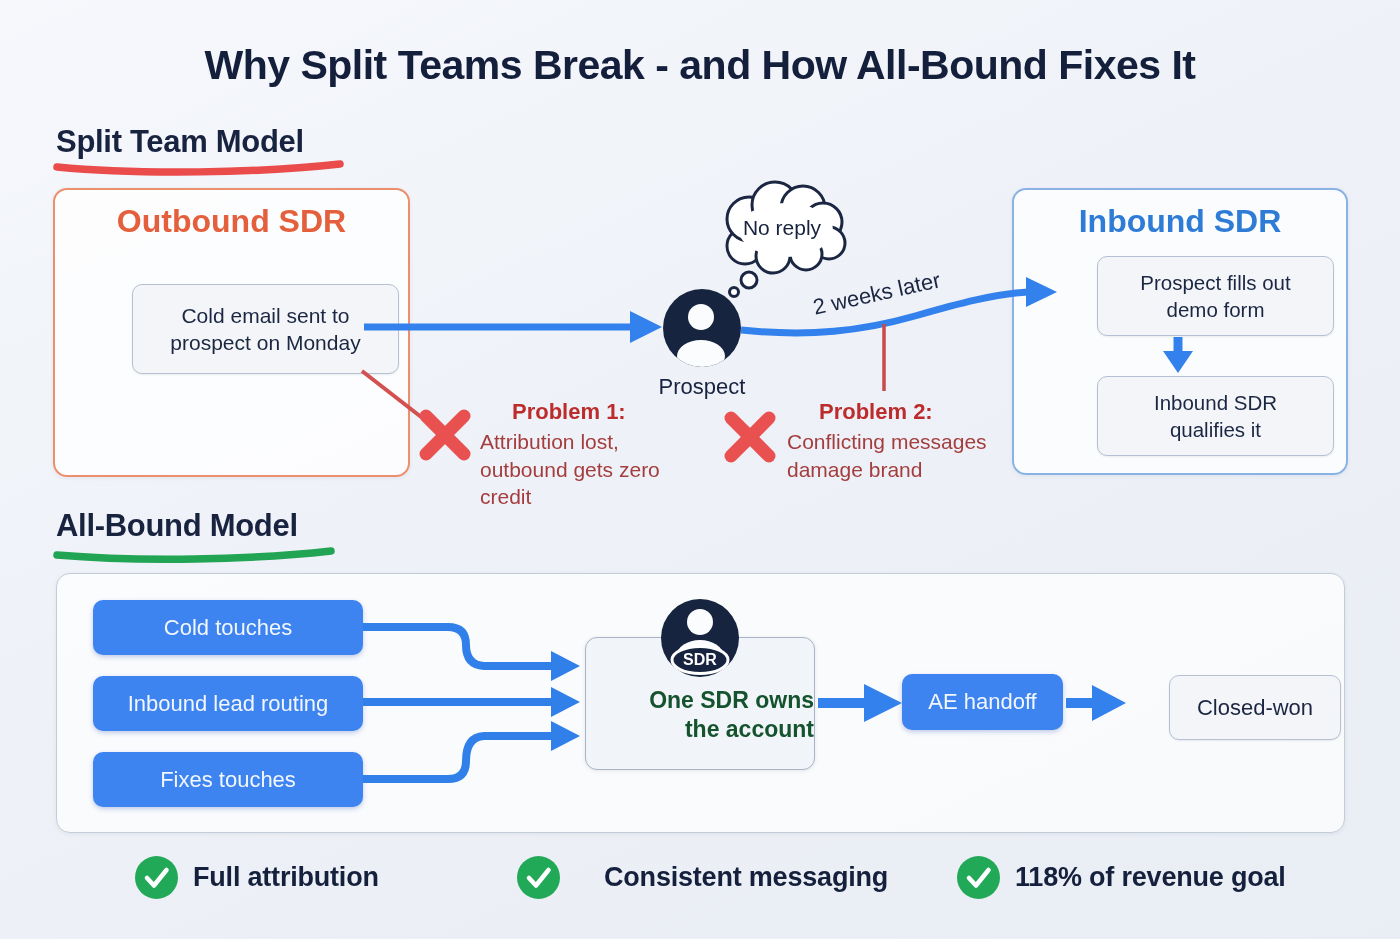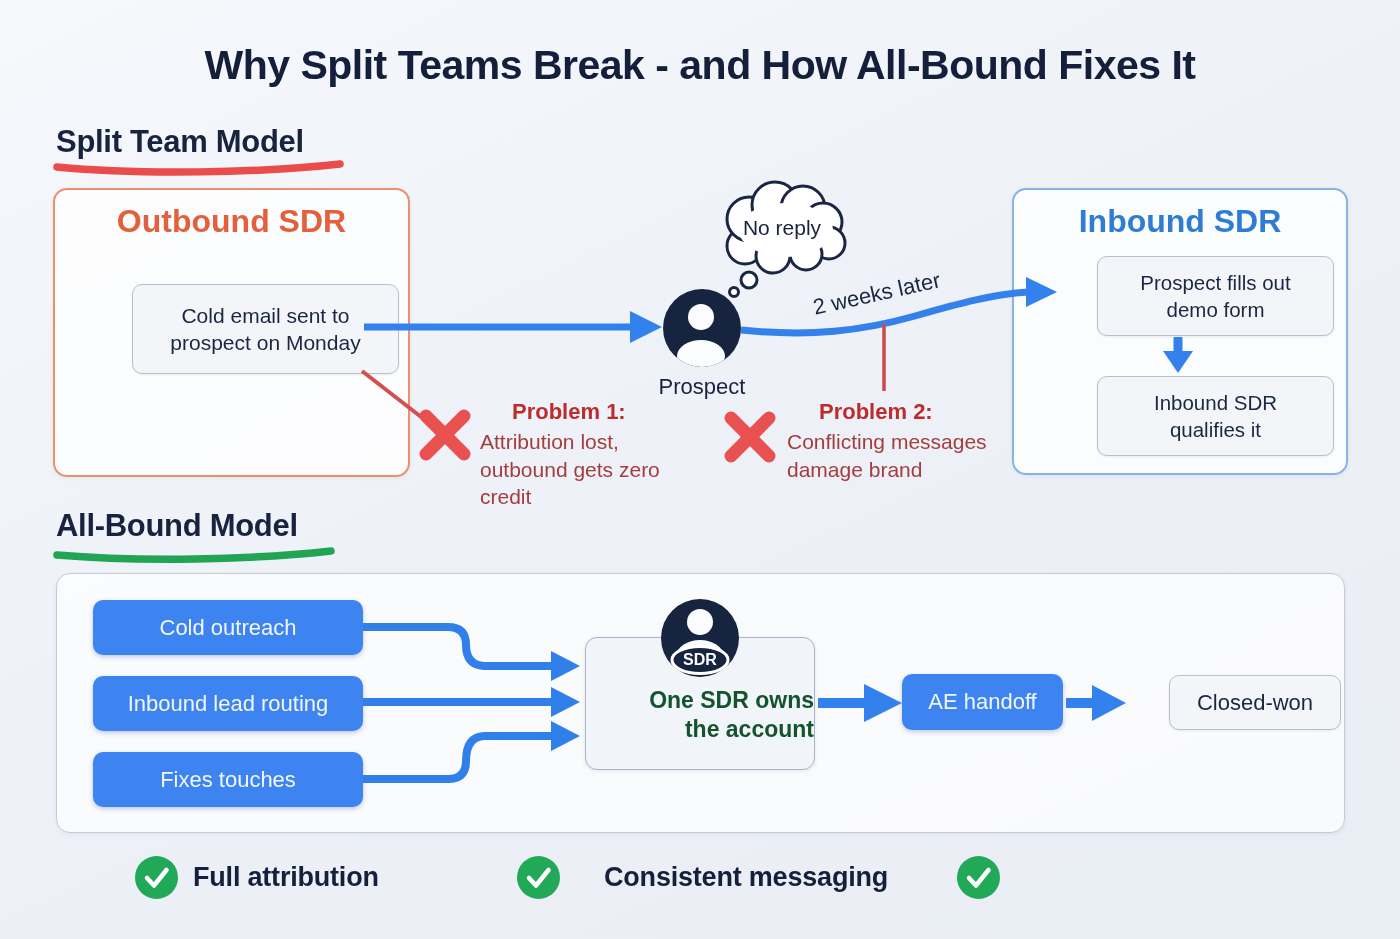--- a/index.html
+++ b/index.html
@@ -90,50 +90,51 @@
   <div class="abs problem" style="left:787px;top:399px;width:230px;">
     <div class="problem-title">Problem 2:</div>
     <div class="problem-body">Conflicting messages
 damage brand</div>
   </div>
 
   <div class="abs section-heading" style="left:56px;top:508px;">All-Bound Model</div>
 
   <div class="abs panel" style="left:56px;top:573px;width:1289px;height:260px;border:1.5px solid #c3ccd9;border-radius:14px;background:rgba(255,255,255,0.72);"></div>
 
-  <div class="abs pill" style="left:93px;top:600px;width:270px;height:55px;">Cold outreach</div>
+  <div class="abs pill" style="left:93px;top:600px;width:270px;height:55px;">Cold touches</div>
   <div class="abs pill" style="left:93px;top:676px;width:270px;height:55px;">Inbound lead routing</div>
   <div class="abs pill" style="left:93px;top:752px;width:270px;height:55px;">Fixes touches</div>
 
   <div class="abs owner-box" style="left:585px;top:637px;width:230px;height:133px;">One SDR owns
 the account</div>
   <div class="abs sdr-badge-label" style="left:672px;top:651px;">SDR</div>
 
   <div class="abs pill" style="left:902px;top:674px;width:161px;height:56px;">AE handoff</div>
-  <div class="abs step-box" style="left:1134px;top:675px;width:172px;height:55px;font-size:22px;">Closed-won</div>
+  <div class="abs step-box" style="left:1134px;top:675px;width:172px;height:65px;font-size:22px;">Closed-won</div>
 
   <div class="abs benefit" style="left:135px;top:856px;">
     <svg class="check-circle" viewBox="0 0 43 43">
       <circle cx="21.5" cy="21.5" r="21.5" fill="#21a957"></circle>
       <path d="M12 22 L19 29.5 L31.5 14" fill="none" stroke="#ffffff" stroke-width="4.5" stroke-linecap="round" stroke-linejoin="round"></path>
     </svg>
     <span class="benefit-label">Full attribution</span>
   </div>
   <div class="abs benefit" style="left:517px;top:856px;gap:44px;">
     <svg class="check-circle" viewBox="0 0 43 43">
       <circle cx="21.5" cy="21.5" r="21.5" fill="#21a957"></circle>
       <path d="M12 22 L19 29.5 L31.5 14" fill="none" stroke="#ffffff" stroke-width="4.5" stroke-linecap="round" stroke-linejoin="round"></path>
     </svg>
     <span class="benefit-label">Consistent messaging</span>
   </div>
   <div class="abs benefit" style="left:957px;top:856px;">
     <svg class="check-circle" viewBox="0 0 43 43">
       <circle cx="21.5" cy="21.5" r="21.5" fill="#21a957"></circle>
       <path d="M12 22 L19 29.5 L31.5 14" fill="none" stroke="#ffffff" stroke-width="4.5" stroke-linecap="round" stroke-linejoin="round"></path>
     </svg>
+    <span class="benefit-label">118% of revenue goal</span>
   </div>
 
   <svg class="overlay" width="1400" height="939" viewBox="0 0 1400 939">
     <defs>
       <clipPath id="clip-prospect">
           <circle cx="702" cy="328" r="39"></circle>
         </clipPath>
       <clipPath id="clip-sdr">
           <circle cx="700" cy="638" r="39"></circle>
         </clipPath>

